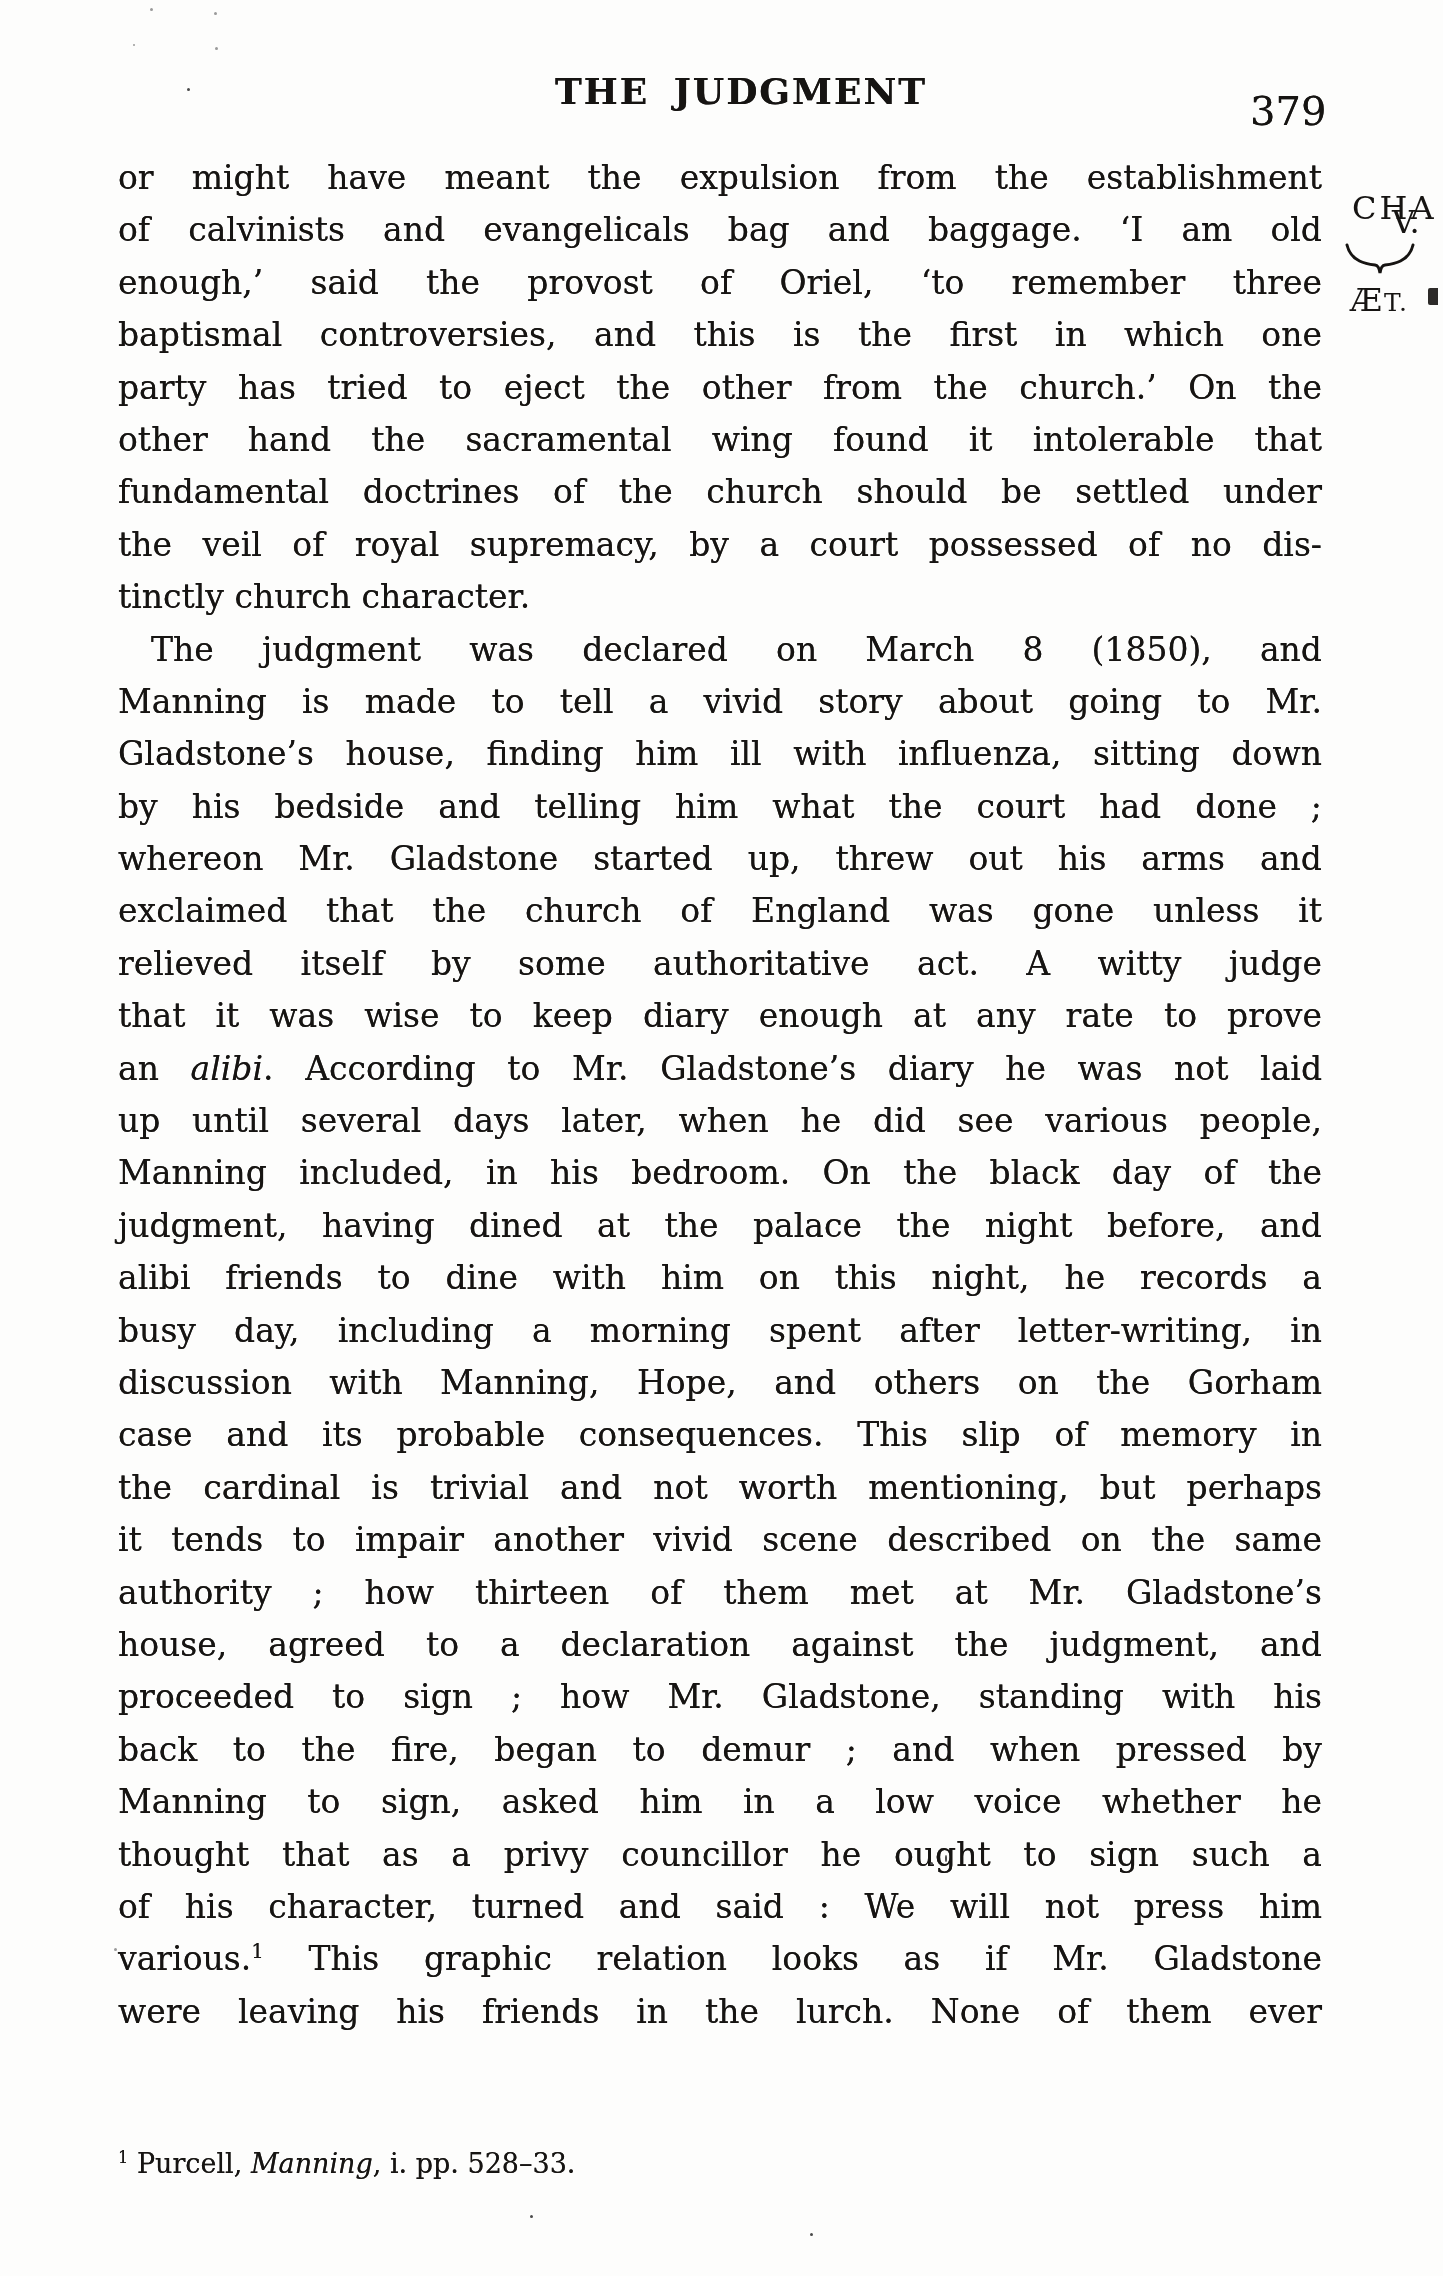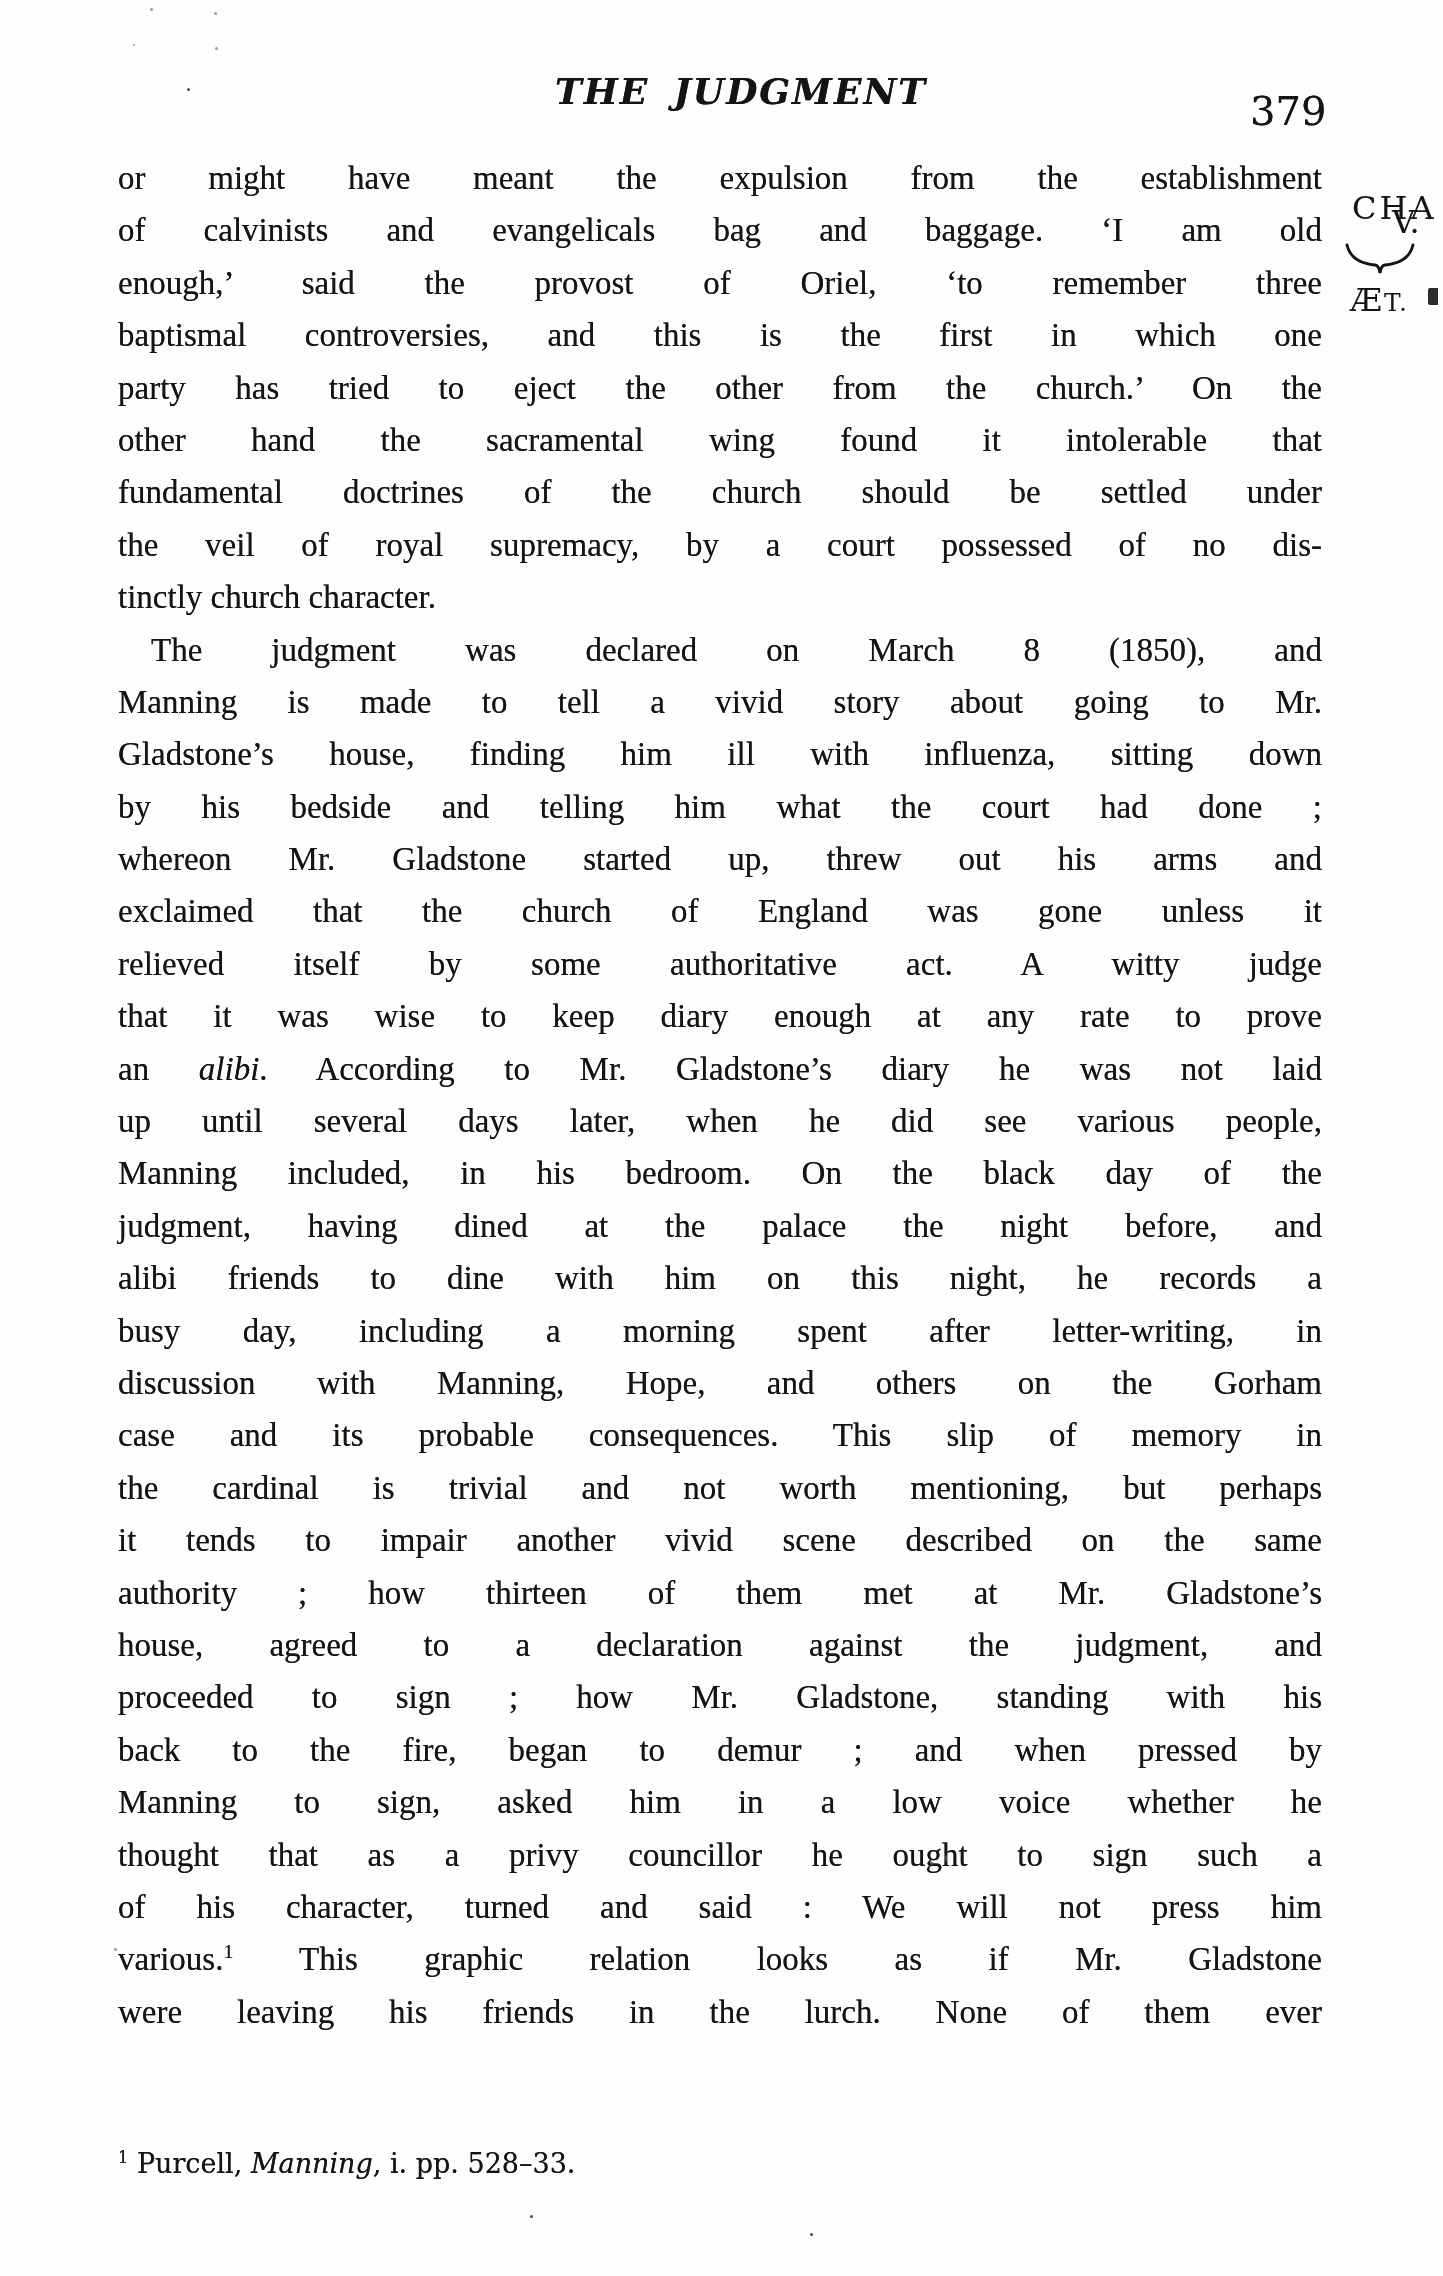--- a/index.html
+++ b/index.html
@@ -13,21 +13,20 @@
     background:var(--paper);
     overflow:hidden;
     color:var(--ink);
     font-family:"DejaVu Serif","Liberation Serif",serif;
   }
   .running-title{
     position:absolute;top:70px;left:741px;transform:translateX(-50%);
     font-size:36px;font-weight:bold;letter-spacing:2px;word-spacing:10px;
     white-space:nowrap;
     text-shadow:0 0 0.6px rgba(22,20,18,.85);
-    font-style:italic;
   }
   .page-number{
     position:absolute;top:68px;left:1250px;width:76px;
     font-size:40px;text-align:center;
     text-shadow:0 0 0.6px rgba(22,20,18,.85);
     margin-top:20px;
   }
   .margin-chap{
     position:absolute;top:170px;left:1352px;
     font-size:32px;letter-spacing:3px;white-space:nowrap;margin-top:19px;
@@ -46,21 +45,20 @@
   .margin-aet .small{font-size:25px;}
   .body-text{
     position:absolute;left:118px;top:152px;width:1204px;
     font-size:33px;line-height:52.4px;
     text-shadow:0 0 0.6px rgba(22,20,18,.8);
   }
   .line{
     height:52.4px;
     text-align:justify;
     text-align-last:justify;
-    font-family:Liberation Serif, serif;
   }
   .line.last{text-align-last:left;}
   .line.indent{text-indent:33px;}
   .it{font-style:italic;}
   .sup{vertical-align:super;font-size:0.6em;line-height:0;}
   .footnote{
     position:absolute;left:118px;top:2146px;width:1204px;
     font-size:27px;line-height:36px;
     text-shadow:0 0 0.5px rgba(22,20,18,.8);
   }

